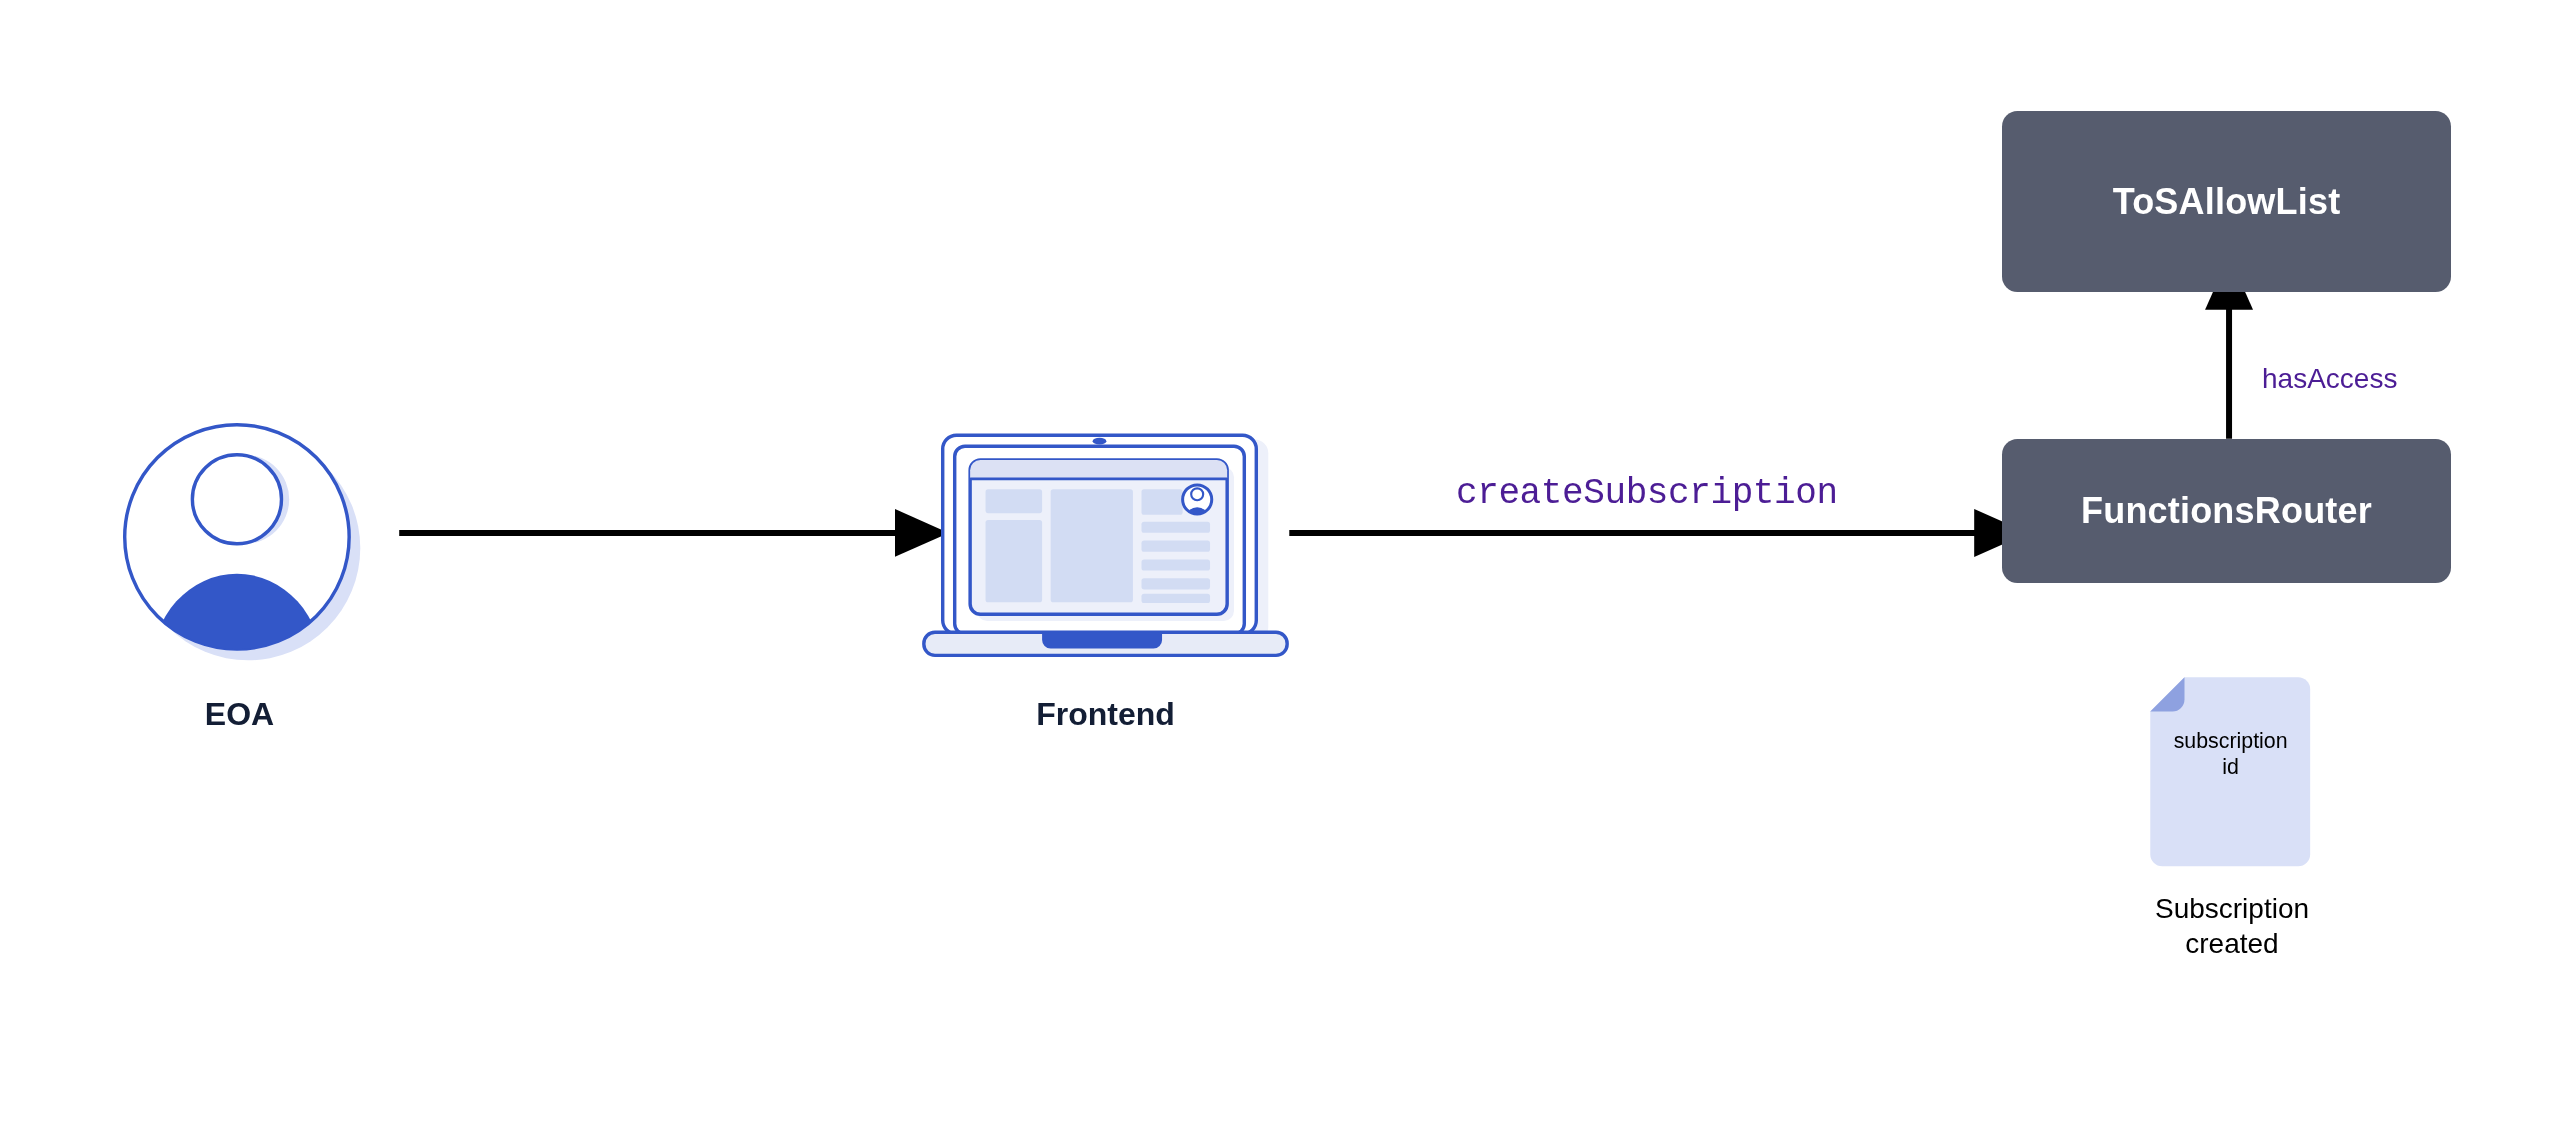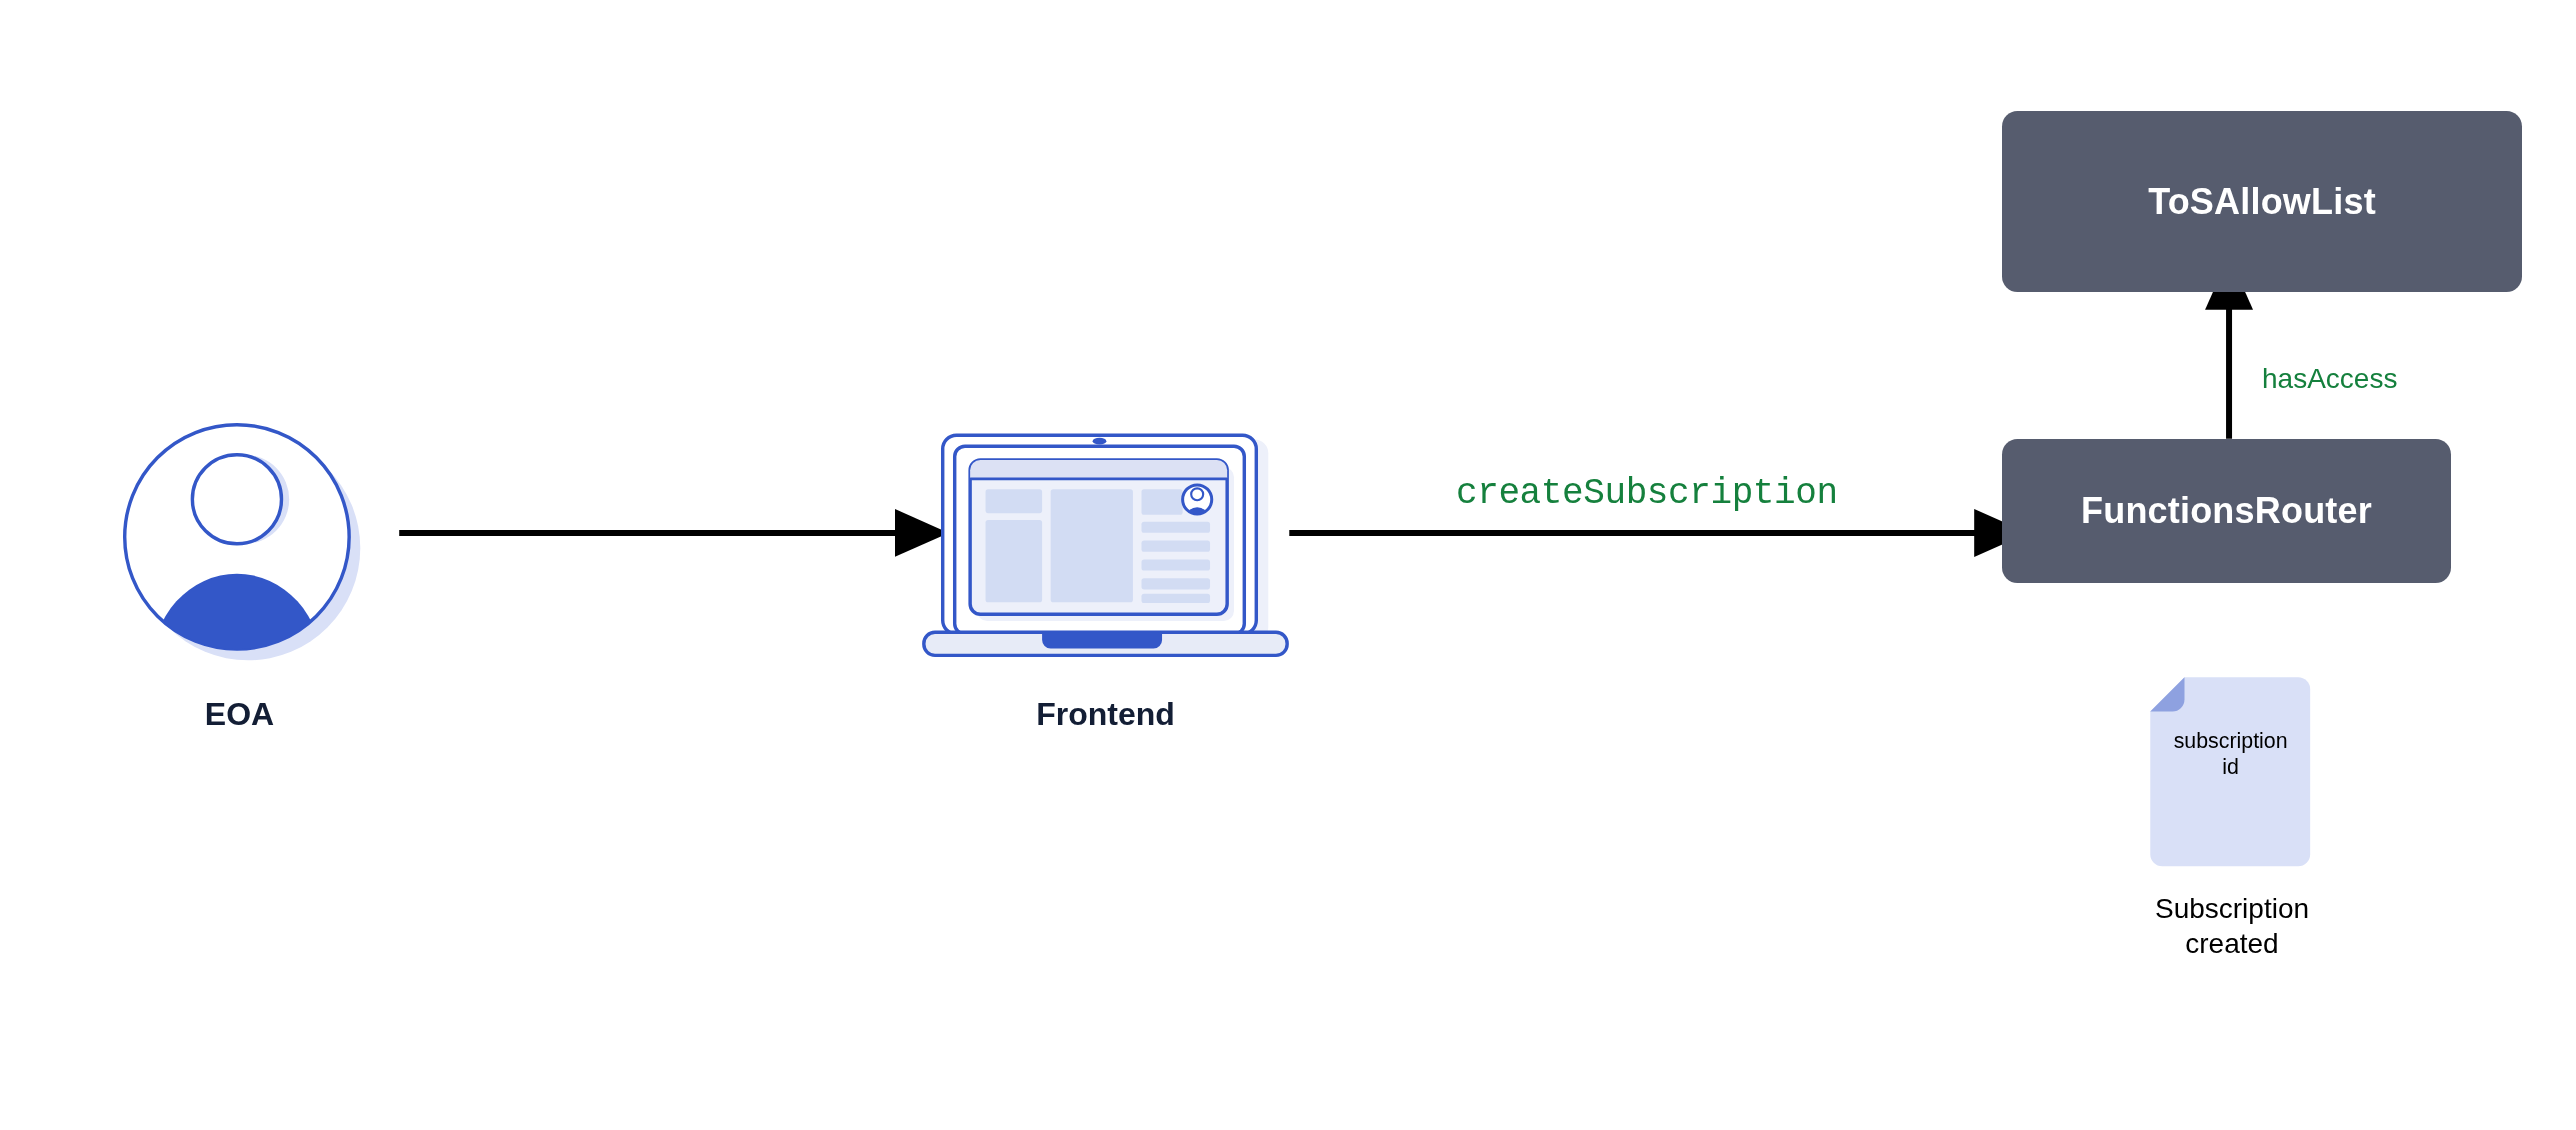--- a/index.html
+++ b/index.html
@@ -58,21 +58,21 @@
     text-align: center;
     color: #000000;
     font-size: 28px;
     font-weight: 400;
     line-height: 1.25;
   }
 
   
   .edge-label {
     position: absolute;
-    color: #15803d;
+    color: #4c1d95;
     font-size: 28px;
     font-weight: 400;
     white-space: nowrap;
   }
   .edge-label.mono {
     font-family: Liberation Mono, monospace;
     font-size: 36px;
     letter-spacing: -0.4px;
   }
 
@@ -176,21 +176,21 @@
         <ellipse cx="327" cy="112" rx="14" ry="15" fill="#3357C8"></ellipse>
       </g>
     </g>
 
     <rect x="8" y="243" width="424" height="27" rx="13" fill="#E7EBF7" stroke="#3357C8" stroke-width="4"></rect>
     <path d="M146,243 h140 v9 a10,10 0 0 1 -10,10 h-120 a10,10 0 0 1 -10,-10 z" fill="#3357C8"></path>
   </svg>
 
   <div class="caption" style="left:917px; top:696px; width:377px;">Frontend</div>
 
-  <div class="box" style="left:2002px; top:111px; width:520px; height:181px;">
+  <div class="box" style="left:2002px; top:111px; width:449px; height:181px;">
     <span class="box-label">ToSAllowList</span>
   </div>
 
   <div class="box" style="left:2002px; top:439px; width:449px; height:144px;">
     <span class="box-label">FunctionsRouter</span>
   </div>
 
   <div class="edge-label mono" style="left:1456px; top:473px;">createSubscription</div>
 
   <div class="edge-label" style="left:2262px; top:363px;">hasAccess</div>

